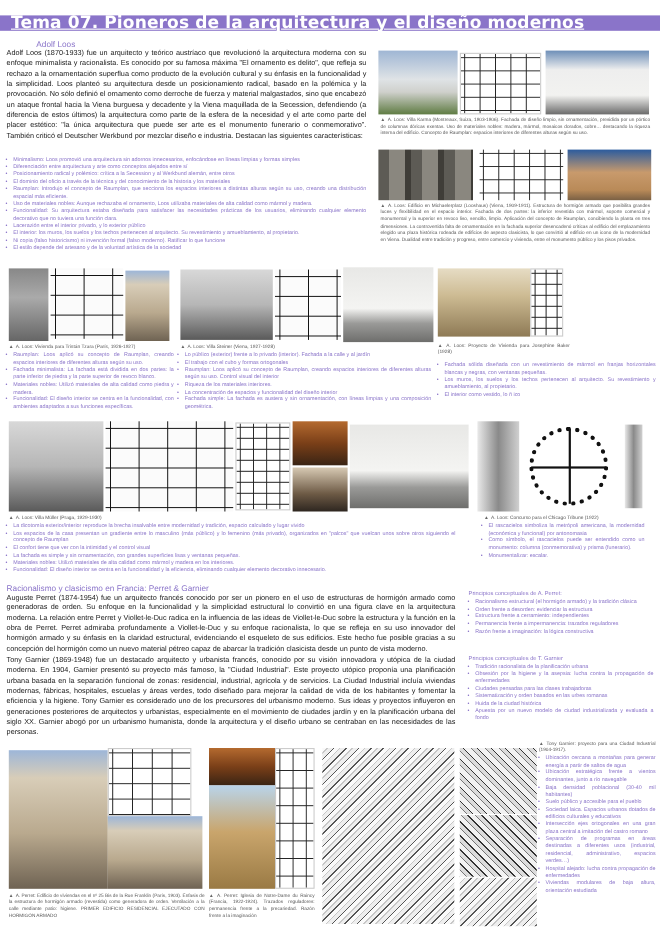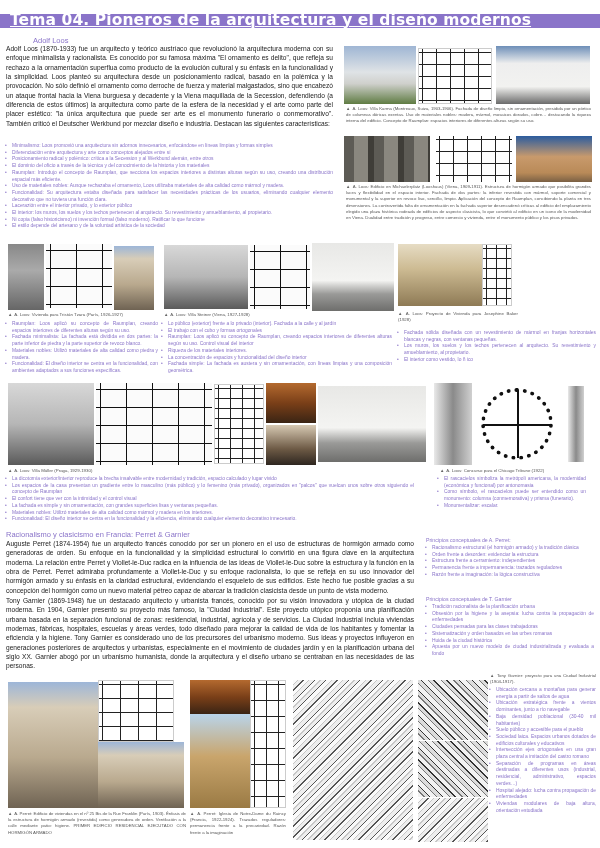--- a/index.html
+++ b/index.html
@@ -77,21 +77,21 @@
     border-radius: 50%; border: 4px dotted #111;
   }
   .round-plan .cross-h { position: absolute; left: 10%; right: 10%; top: 50%; height: 2px; background: #111; }
   .round-plan .cross-v { position: absolute; top: 8%; bottom: 8%; left: 50%; width: 2px; background: #111; }
   .tower { background: linear-gradient(90deg, #e9e9e9 0%, #8a8a8a 50%, #d0d0d0 100%); }
 </style>
 </head>
 <body>
 
 <div class="title-bar"></div>
-<div class="title-text">Tema 04. Pioneros de la arquitectura y el diseño modernos</div>
+<div class="title-text">Tema 07. Pioneros de la arquitectura y el diseño modernos</div>
 
 <div class="section-heading" style="left:6px; top:36px;margin-left:27px;">Adolf Loos</div>
 <div class="body-text" style="left:6px; top:44px; width:327px;">Adolf Loos (1870-1933) fue un arquitecto y teórico austríaco que revolucionó la arquitectura moderna con su enfoque minimalista y racionalista. Es conocido por su famosa máxima "El ornamento es delito", que refleja su rechazo a la ornamentación superflua como producto de la evolución cultural y su énfasis en la funcionalidad y la simplicidad. Loos planteó su arquitectura desde un posicionamiento radical, basado en la polémica y la provocación. No sólo definió el ornamento como derroche de fuerza y material malgastados, sino que encabezó un ataque frontal hacia la Viena burguesa y decadente y la Viena maquillada de la Secession, defendiendo (a diferencia de estos últimos) la arquitectura como parte de la esfera de la necesidad y el arte como parte del placer estético: "la única arquitectura que puede ser arte es el monumento funerario o conmemorativo". También criticó el Deutscher Werkbund por mezclar diseño e industria. Destacan las siguientes características:</div>
 
 <ul class="bullets" style="left:4px; top:143px; width:329px;">
   <li>Minimalismo: Loos promovió una arquitectura sin adornos innecesarios, enfocándose en líneas limpias y formas simples</li>
   <li>Diferenciación entre arquitectura y arte como conceptos alejados entre sí</li>
   <li>Posicionamiento radical y polémico: crítica a la Secession y al Werkbund alemán, entre otros</li>
   <li>El dominio del oficio a través de la técnica y del conocimiento de la historia y los materiales</li>
   <li>Raumplan: Introdujo el concepto de Raumplan, que secciona los espacios interiores a distintas alturas según su uso, creando una distribución espacial más eficiente.</li>

